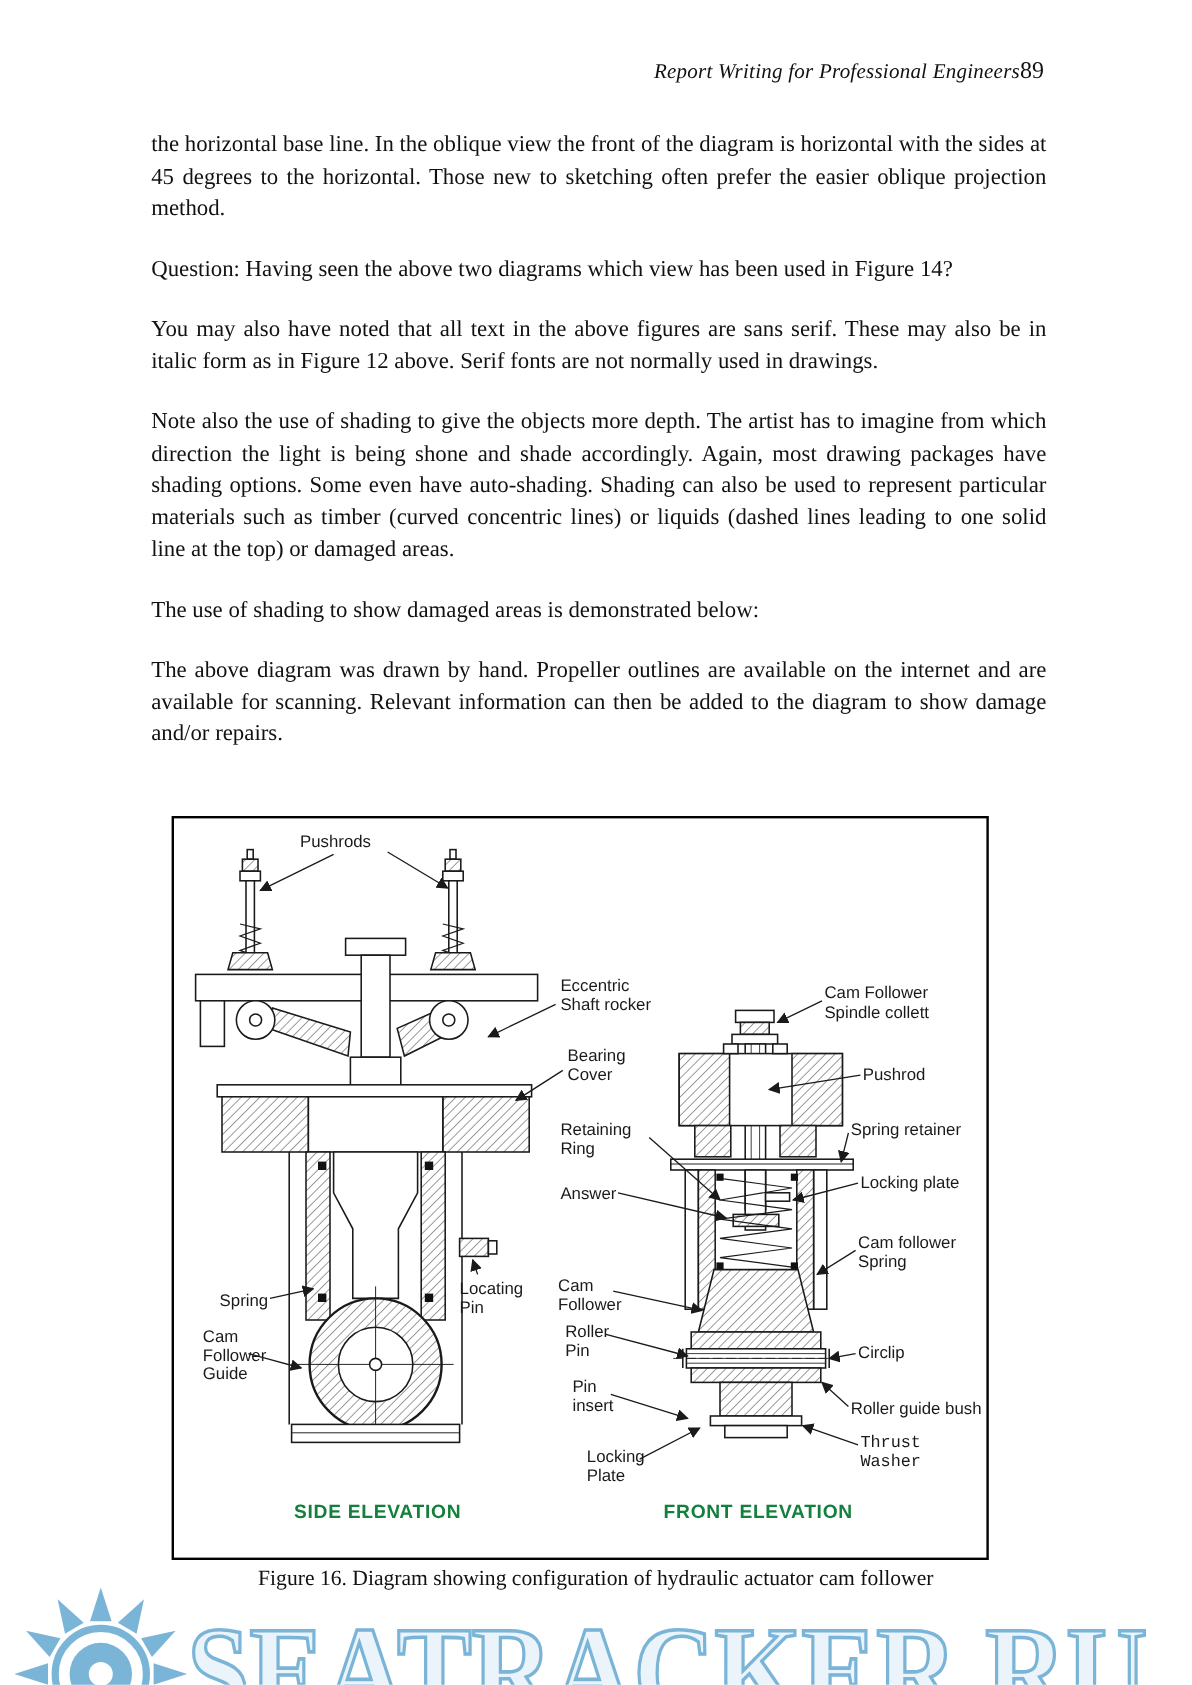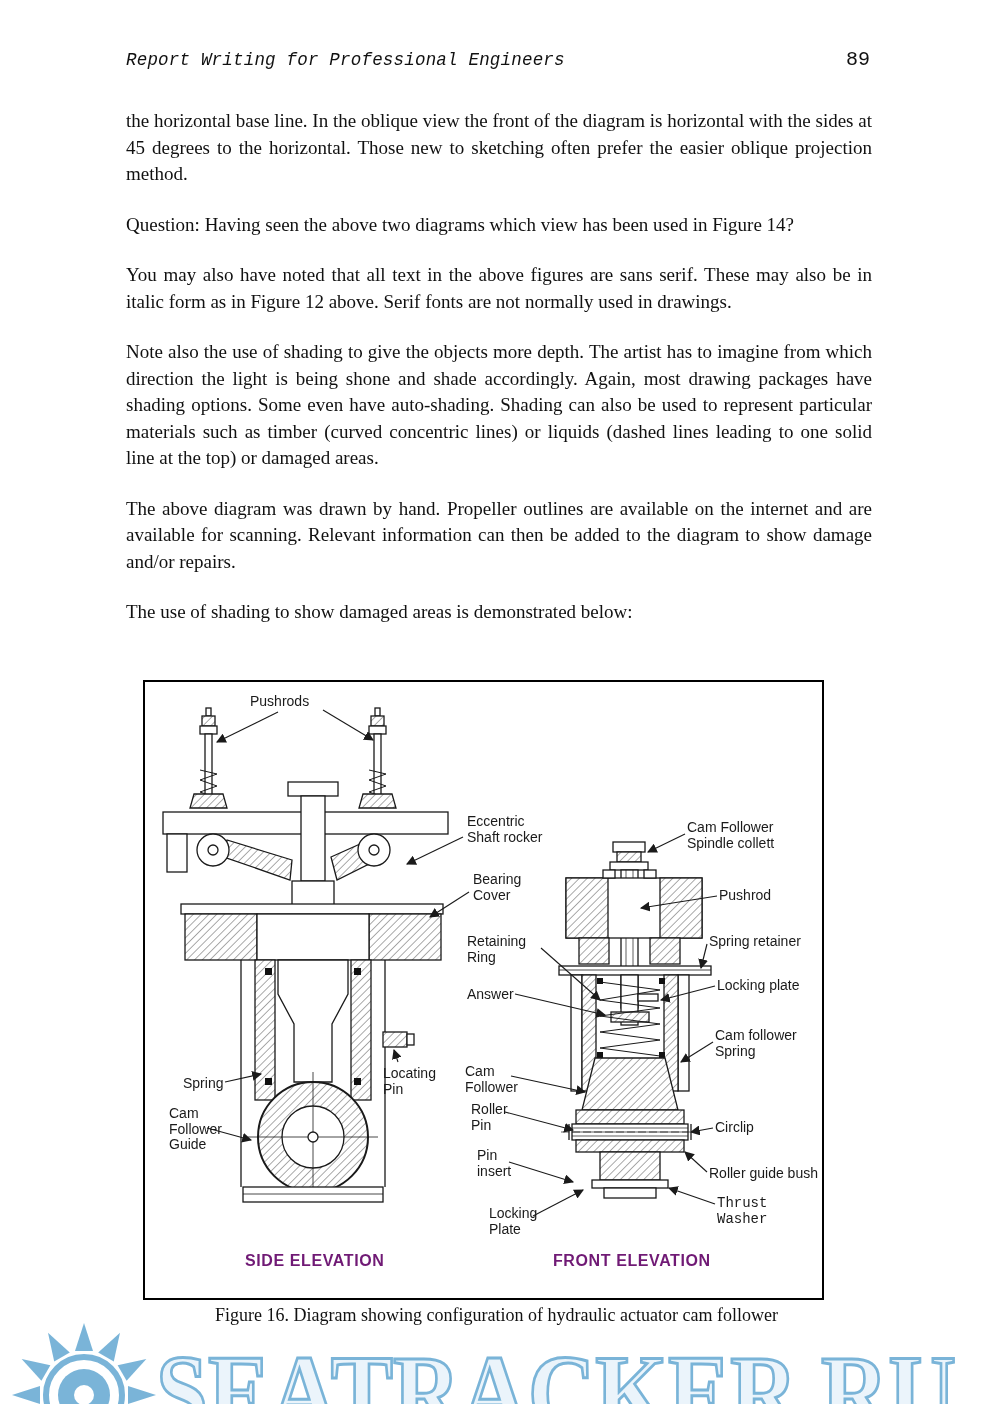--- a/index.html
+++ b/index.html
@@ -4,50 +4,50 @@
 <style>
   * { margin:0; padding:0; box-sizing:border-box; }
   html,body { width:993px; height:1404px; }
   body {
     position:relative;
     background:#ffffff;
     font-family:"Liberation Serif", serif;
     color:#111;
     overflow:hidden;
   }
-  .header { position:absolute; left:126px; top:48px; width:744px; display:flex; justify-content:space-between; align-items:baseline;font-family:Liberation Mono, monospace; }
+  .header { position:absolute; left:126px; top:48px; width:744px; display:flex; justify-content:flex-end; align-items:baseline; }
   .header .title { font-style:italic; font-size:17.5px; letter-spacing:0.2px; }
   .header .pageno { font-size:20px; }
   .content { position:absolute; left:126px; top:108px; width:746px; font-size:19px; line-height:26.5px; text-align:justify; }
   .content p { margin-bottom:24px; }
 
   .figure-box { position:absolute; left:143px; top:680px; width:681px; height:620px; border:2px solid #000; background:#fff; z-index:1; }
   .diagram { position:absolute; left:0; top:0; width:731px; height:616px; }
   .dlabel { position:absolute; font-family:"Liberation Sans", sans-serif; font-size:14px; line-height:15.5px; color:#1a1a1a; white-space:pre-line; z-index:2; }
-  .elev { position:absolute; font-family:"Liberation Sans", sans-serif; font-size:16px; font-weight:bold; letter-spacing:0.6px; color:#701a75; z-index:2; }
+  .elev { position:absolute; font-family:"Liberation Sans", sans-serif; font-size:16px; font-weight:bold; letter-spacing:0.6px; color:#15803d; z-index:2; }
 
   .caption { position:absolute; left:0; top:1305px; width:993px; text-align:center; font-size:18px; color:#111; z-index:3; }
 
   .watermark { position:absolute; left:0; top:1316px; width:812px; height:148px; z-index:5; pointer-events:none; }
 </style>
 </head>
 <body>
 
 <div class="header">
   <span class="title">Report Writing for Professional Engineers</span>
   <span class="pageno">89</span>
 </div>
 
 <div class="content">
   <p>the horizontal base line. In the oblique view the front of the diagram is horizontal with the sides at 45 degrees to the horizontal. Those new to sketching often prefer the easier oblique projection method.</p>
   <p>Question: Having seen the above two diagrams which view has been used in Figure 14?</p>
   <p>You may also have noted that all text in the above figures are sans serif. These may also be in italic form as in Figure 12 above. Serif fonts are not normally used in drawings.</p>
   <p>Note also the use of shading to give the objects more depth. The artist has to imagine from which direction the light is being shone and shade accordingly. Again, most drawing packages have shading options. Some even have auto-shading. Shading can also be used to represent particular materials such as timber (curved concentric lines) or liquids (dashed lines leading to one solid line at the top) or damaged areas.</p>
+  <p>The use of shading to show damaged areas is demonstrated below:</p>
   <p>The above diagram was drawn by hand. Propeller outlines are available on the internet and are available for scanning. Relevant information can then be added to the diagram to show damage and/or repairs.</p>
-  <p>The use of shading to show damaged areas is demonstrated below:</p>
 </div>
 
 <div class="figure-box">
   <svg class="diagram" viewBox="0 0 731 616">
     <defs>
       <pattern id="hatch" width="5.5" height="5.5" patternUnits="userSpaceOnUse" patternTransform="rotate(45)">
         <rect width="5.5" height="5.5" fill="#ffffff"></rect>
         <line x1="0" y1="0" x2="0" y2="5.5" stroke="#555" stroke-width="1"></line>
       </pattern>
       <marker id="arr" markerWidth="9" markerHeight="9" refX="8" refY="4.5" orient="auto">

